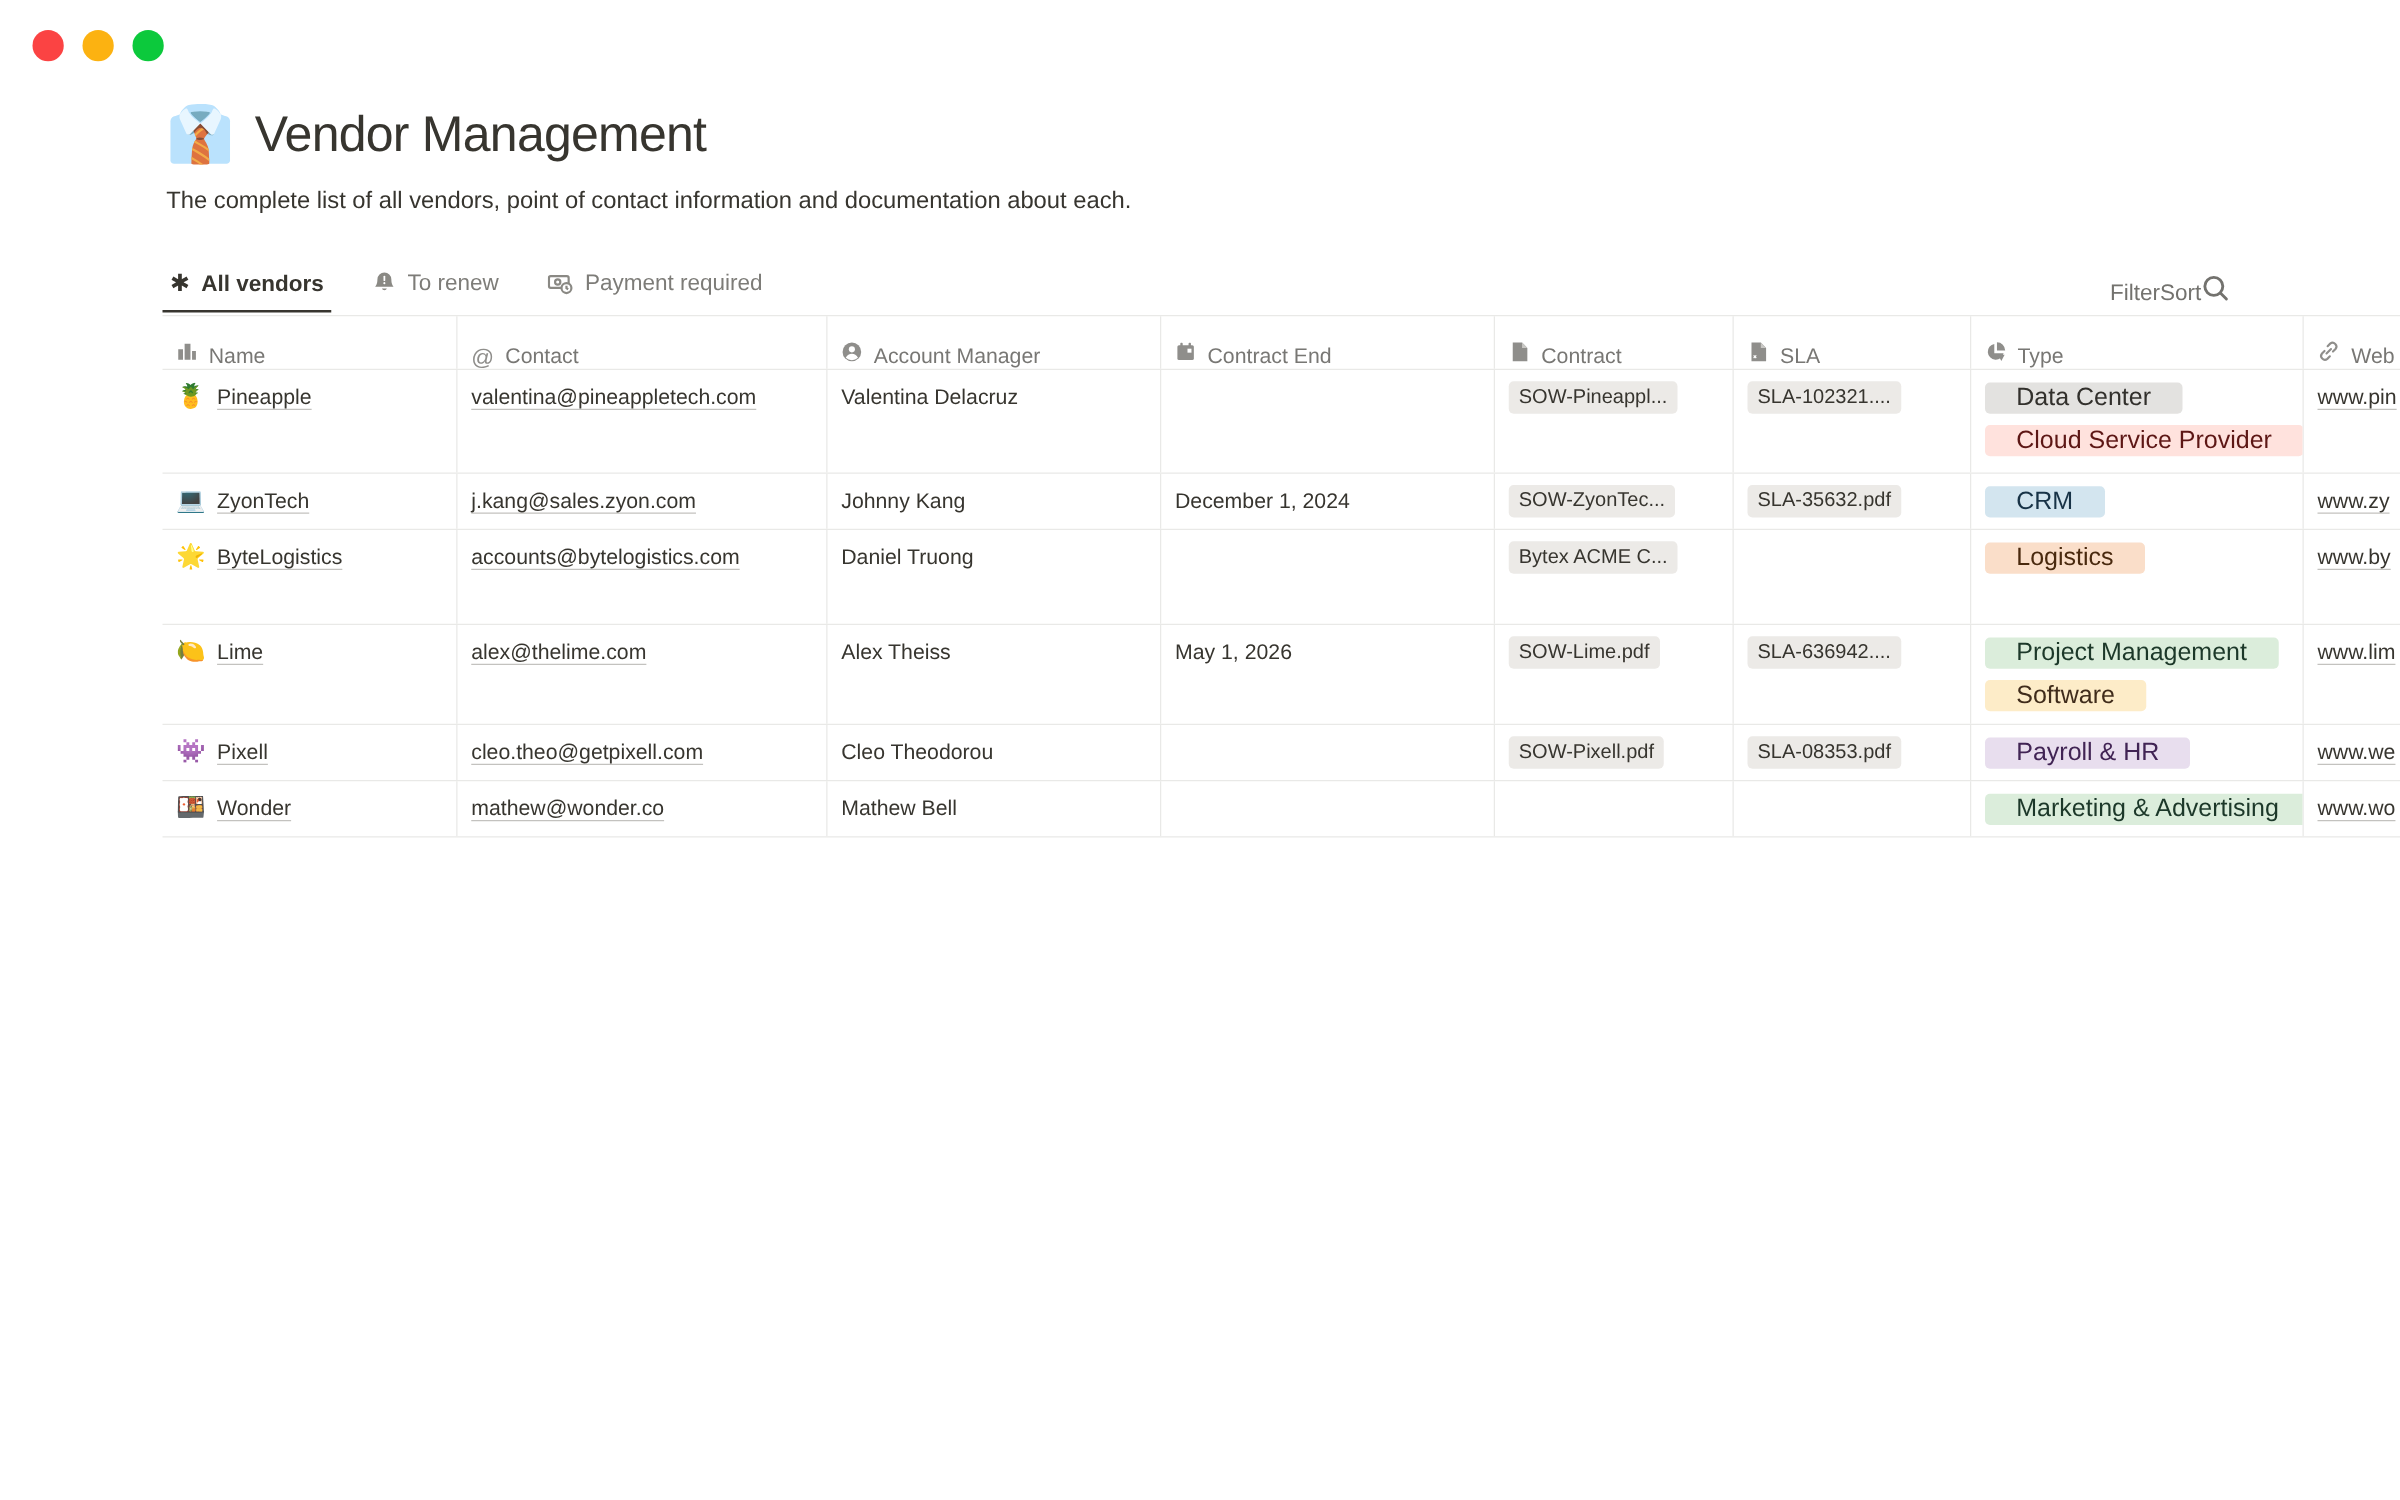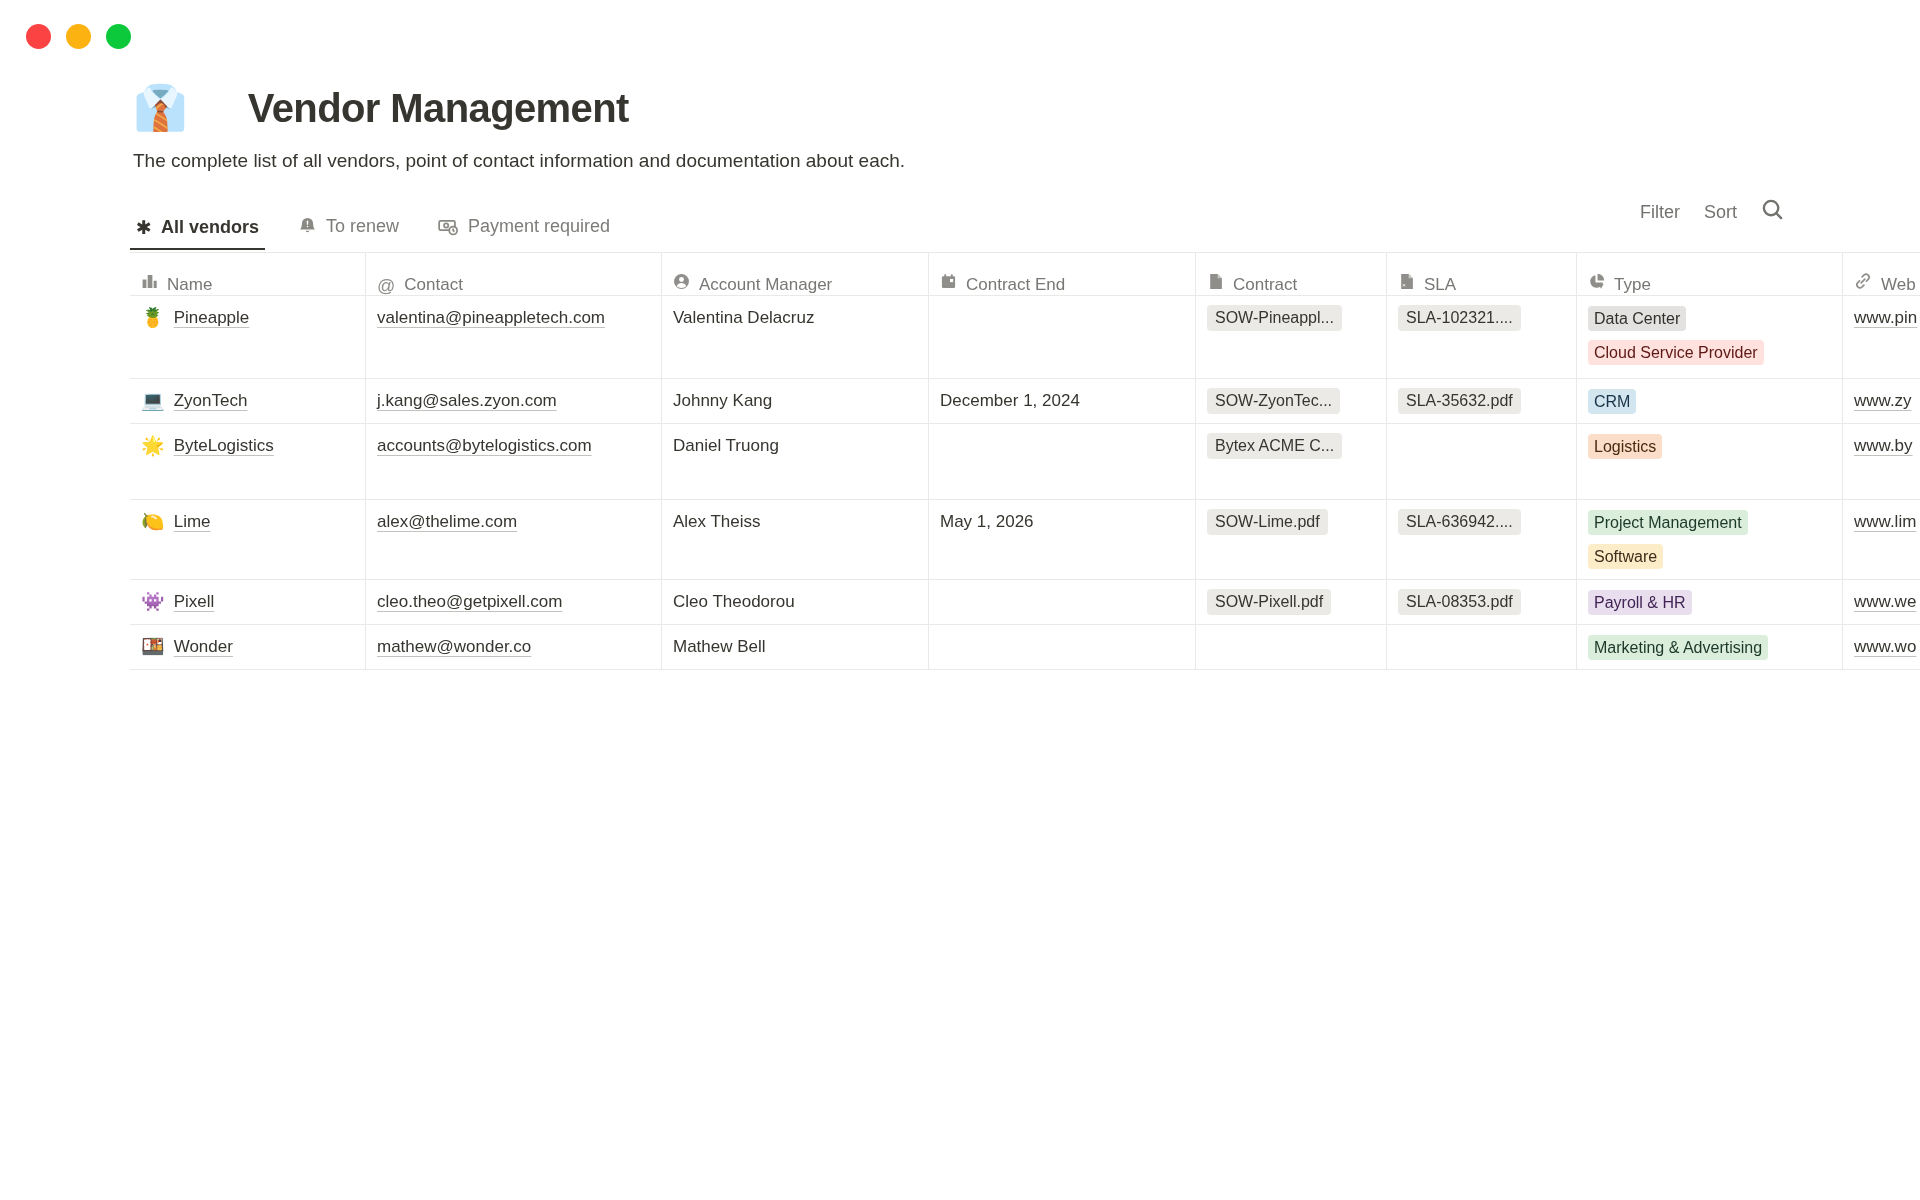--- a/index.html
+++ b/index.html
@@ -8,30 +8,30 @@
   .canvas { position:absolute; inset:0; width:1920px; height:1200px; background:#fff; }
 
   
   .lights { position:absolute; left:26px; top:24px; display:flex; gap:15px; }
   .light { width:25px; height:25px; border-radius:50%; }
 
   
   .page-head { position:absolute; left:133px; top:82px; width:1660px; }
   .title-row { display:flex; align-items:center; gap:16px; }
   .page-emoji { font-size:44px; line-height:52px; }
-  .page-title { font-size:40px; font-weight:700; letter-spacing:-0.6px; color:#37352f;margin-left:44px; }
+  .page-title { font-size:40px; font-weight:400; letter-spacing:-0.6px; color:#37352f; }
   .page-desc { margin-top:16px; font-size:19px; color:#37352f; }
 
   
   .toolbar { position:absolute; left:130px; top:198px; height:52px; display:flex; align-items:flex-end; gap:27px; }
   .tab { display:flex; align-items:center; gap:9px; padding:0 6px 13px 6px; font-size:18px; color:#7d7c78; cursor:pointer; }
   .tab.active { color:#37352f; font-weight:600; border-bottom:2.5px solid #37352f; padding-bottom:10.5px; }
   .tab .ticon { font-size:19px; line-height:19px; }
   .tab svg { display:block; }
-  .controls { position:absolute; right:136px; top:184px; height:52px; display:flex; align-items:flex-end; gap:24px; }
+  .controls { position:absolute; right:136px; top:206px; height:52px; display:flex; align-items:flex-end; }
   .ctrl { font-size:18px; color:#73726e; padding-bottom:13px; cursor:pointer; }
   .ctrl-icon { padding-bottom:11px; cursor:pointer; }
 
   
   .table { position:absolute; left:130px; top:252px; width:2083px; }
   .tr { display:grid; grid-template-columns:236px 296px 267px 267px 191px 190px 266px 370px;
         border-bottom:1px solid #e9e9e7; align-items:start; }
   .thead { border-top:1px solid #e9e9e7; height:44px; }
   .td, .th { padding:9px 11px; border-right:1px solid #e9e9e7; height:100%; overflow:hidden; }
   .td:last-child, .th:last-child { border-right:none; }
@@ -44,21 +44,21 @@
   .row-emoji { font-size:19px; line-height:26px; }
   .page-link { font-weight:500; text-decoration:underline; text-decoration-color:#c3c2bf;
                text-underline-offset:4px; text-decoration-thickness:1px; cursor:pointer; }
   .url-link { text-decoration:underline; text-decoration-color:#c3c2bf; text-underline-offset:4px;
               text-decoration-thickness:1px; cursor:pointer; white-space:nowrap; }
   .plain-text { color:#37352f;margin-top:40px; }
   .chip { display:inline-block; background:#eceae7; border-radius:4px; padding:1px 8px;
           font-size:16px; line-height:24px; color:#37352f; white-space:nowrap; max-width:100%;
           overflow:hidden; cursor:pointer; }
   .tags-cell { display:flex; flex-direction:column; align-items:flex-start; gap:9px; padding-top:10px; }
-  .tag { display:inline-block; border-radius:4px; padding:1px 6px; font-size:16px; line-height:23px;
+  .tag { display:inline-block; border-radius:4px; padding:1px 25px; font-size:20px; line-height:23px;
          white-space:nowrap; cursor:pointer; }
 </style>
 </head>
 <body>
 
 <div class="canvas">
 
   <div class="lights">
     <div class="light" style="background: rgb(251, 67, 67);"></div>
     <div class="light" style="background: rgb(252, 178, 17);"></div>

